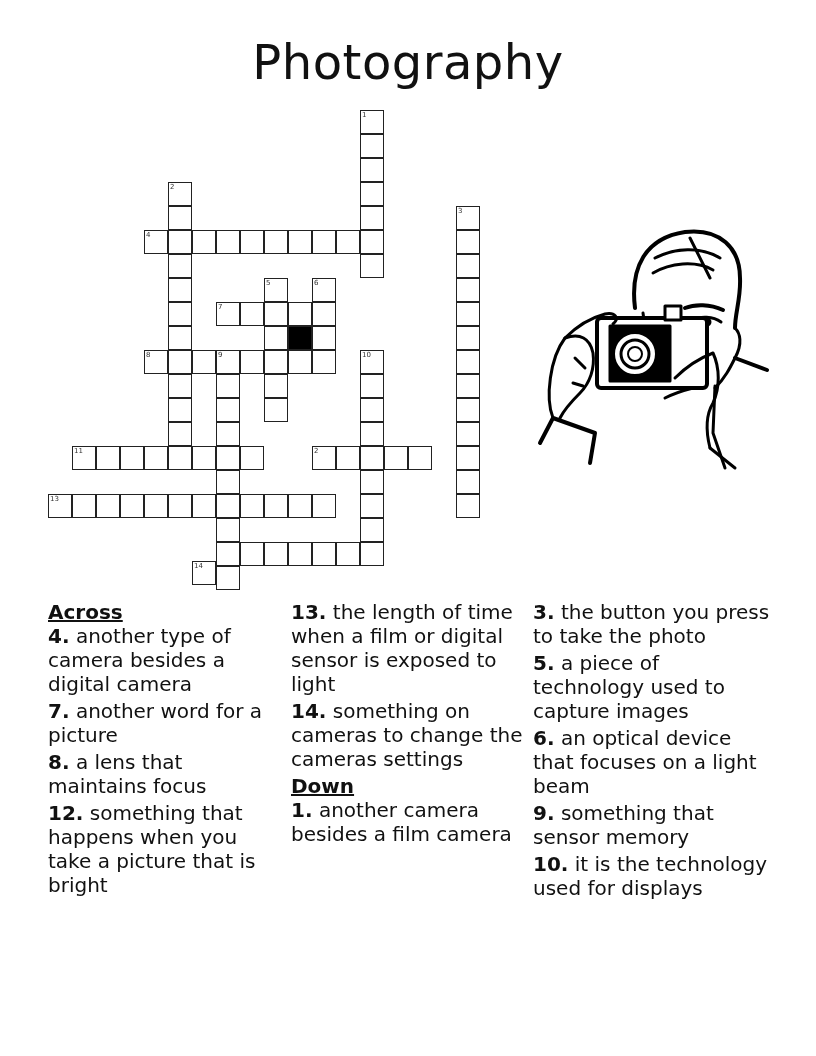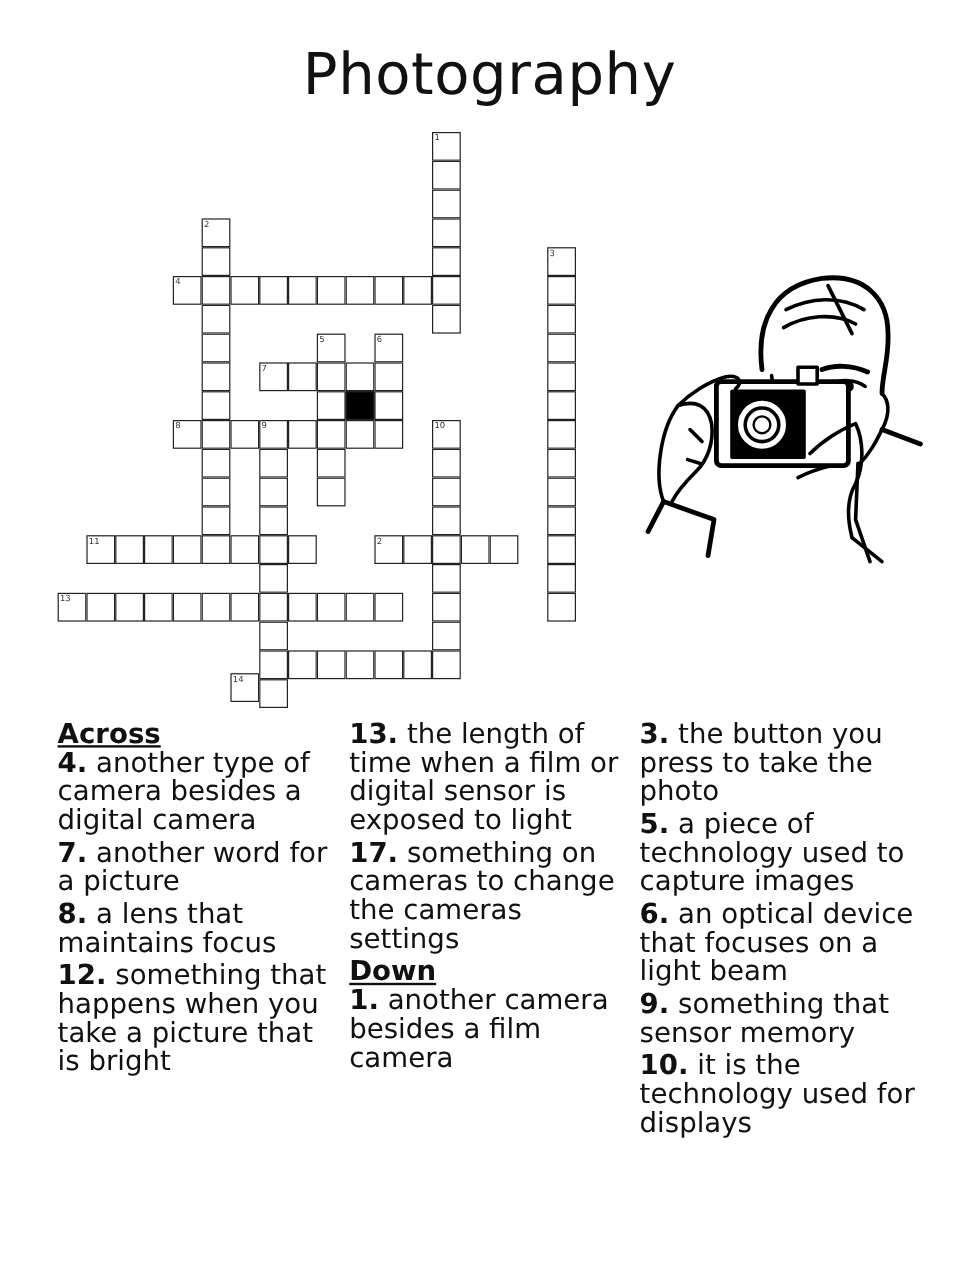--- a/index.html
+++ b/index.html
@@ -3,21 +3,21 @@
 <meta charset="utf-8">
 <style>
   html, body { margin:0; padding:0; background:#ffffff; }
   body { width:816px; height:1056px; position:relative; overflow:hidden; font-family:"DejaVu Sans", sans-serif; color:#111; }
   .title { position:absolute; left:0; width:816px; top:34px; text-align:center; font-size:48px; font-weight:normal; letter-spacing:0.5px; }
   .grid { position:absolute; left:48px; top:110px; width:432px; height:480px; }
   .cell { position:absolute; width:24px; height:24px; box-sizing:border-box; border:1.5px solid #222; background:#fff; }
   .cell.black { background:#000; }
   .cell .num { position:absolute; left:1px; top:0px; font-size:7px; line-height:8px; color:#333; font-family:"DejaVu Sans", sans-serif; }
   .picture { position:absolute; left:535px; top:218px; width:240px; height:260px; }
-  .clues { position:absolute; top:600px; font-size:23px; line-height:24px; }
+  .clues { position:absolute; top:600px; font-size:20px; line-height:24px; }
   .col1 { left:48px; width:232px; }
   .col2 { left:291px; width:236px; }
   .col3 { left:533px; width:240px; }
   .heading { font-weight:bold; text-decoration:underline; display:block; }
   .clue { margin-bottom:3px; }
   .clue b { font-weight:bold; }
 </style>
 </head>
 <body>
 
@@ -197,21 +197,21 @@
 <div class="clues col1">
   <span class="heading">Across</span>
   <div class="clue"><b>4.</b> <span>another type of camera besides a digital camera</span></div>
   <div class="clue"><b>7.</b> <span>another word for a picture</span></div>
   <div class="clue"><b>8.</b> <span>a lens that maintains focus</span></div>
   <div class="clue"><b>12.</b> <span>something that happens when you take a picture that is bright</span></div>
 </div>
 
 <div class="clues col2">
   <div class="clue"><b>13.</b> <span>the length of time when a film or digital sensor is exposed to light</span></div>
-  <div class="clue"><b>17.</b> <span>something on cameras to change the cameras settings</span></div>
+  <div class="clue"><b>14.</b> <span>something on cameras to change the cameras settings</span></div>
   <span class="heading">Down</span>
   <div class="clue"><b>1.</b> <span>another camera besides a film camera</span></div>
 </div>
 
 <div class="clues col3">
   <div class="clue"><b>3.</b> <span>the button you press to take the photo</span></div>
   <div class="clue"><b>5.</b> <span>a piece of technology used to capture images</span></div>
   <div class="clue"><b>6.</b> <span>an optical device that focuses on a light beam</span></div>
   <div class="clue"><b>9.</b> <span>something that sensor memory</span></div>
   <div class="clue"><b>10.</b> <span>it is the technology used for displays</span></div>

